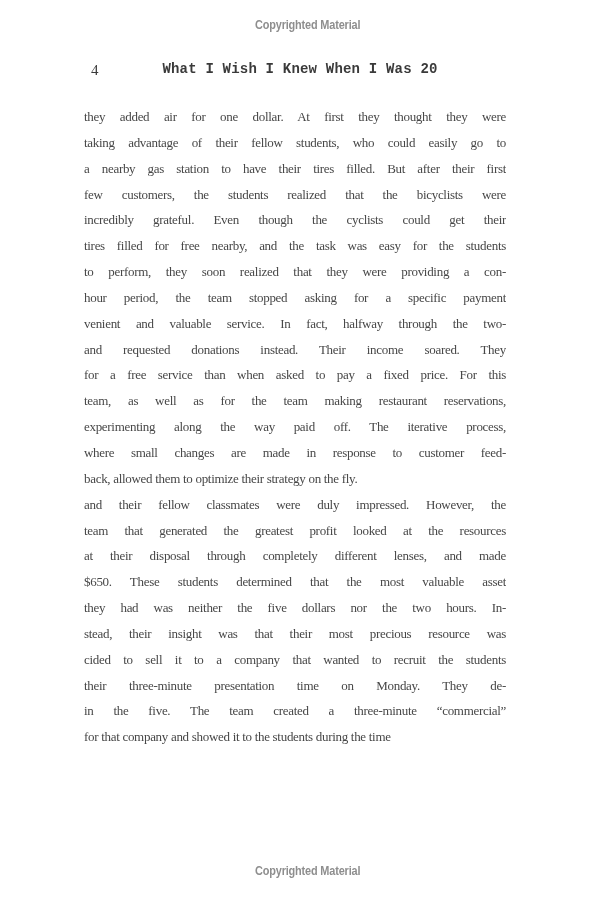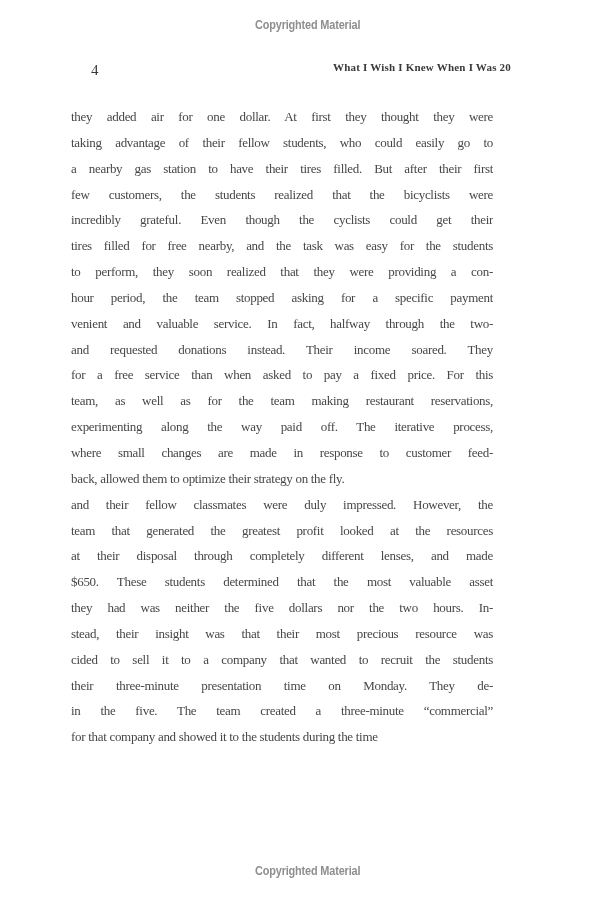--- a/index.html
+++ b/index.html
@@ -44,32 +44,32 @@
   .page-number {
     position: absolute;
     left: 2px;
     top: 1px;
     font-family: "Liberation Serif", "DejaVu Serif", serif;
     font-size: 15px;
     color: var(--header_text, #3a3a3a);
   }
   .book-title {
     display: block;
-    text-align: right;
-    font-family: Liberation Serif, serif;
-    font-size: 11px;
+    text-align: center;
+    font-family: Liberation Mono, monospace;
+    font-size: 14px;
     font-weight: 600;
     letter-spacing: 0.2px;
     color: var(--header_text, #3a3a3a);
   }
 
   .body-text {
     position: absolute;
     top: 104px;
-    left: 71px;
+    left: 84px;
     width: 422px;
     color: var(--body_text, #474747);
     font-size: 13px;
     letter-spacing: -0.3px;
   }
   .paragraph { margin: 0; }
   .line {
     line-height: 25.85px;
     height: 25.85px;
     overflow: hidden;

